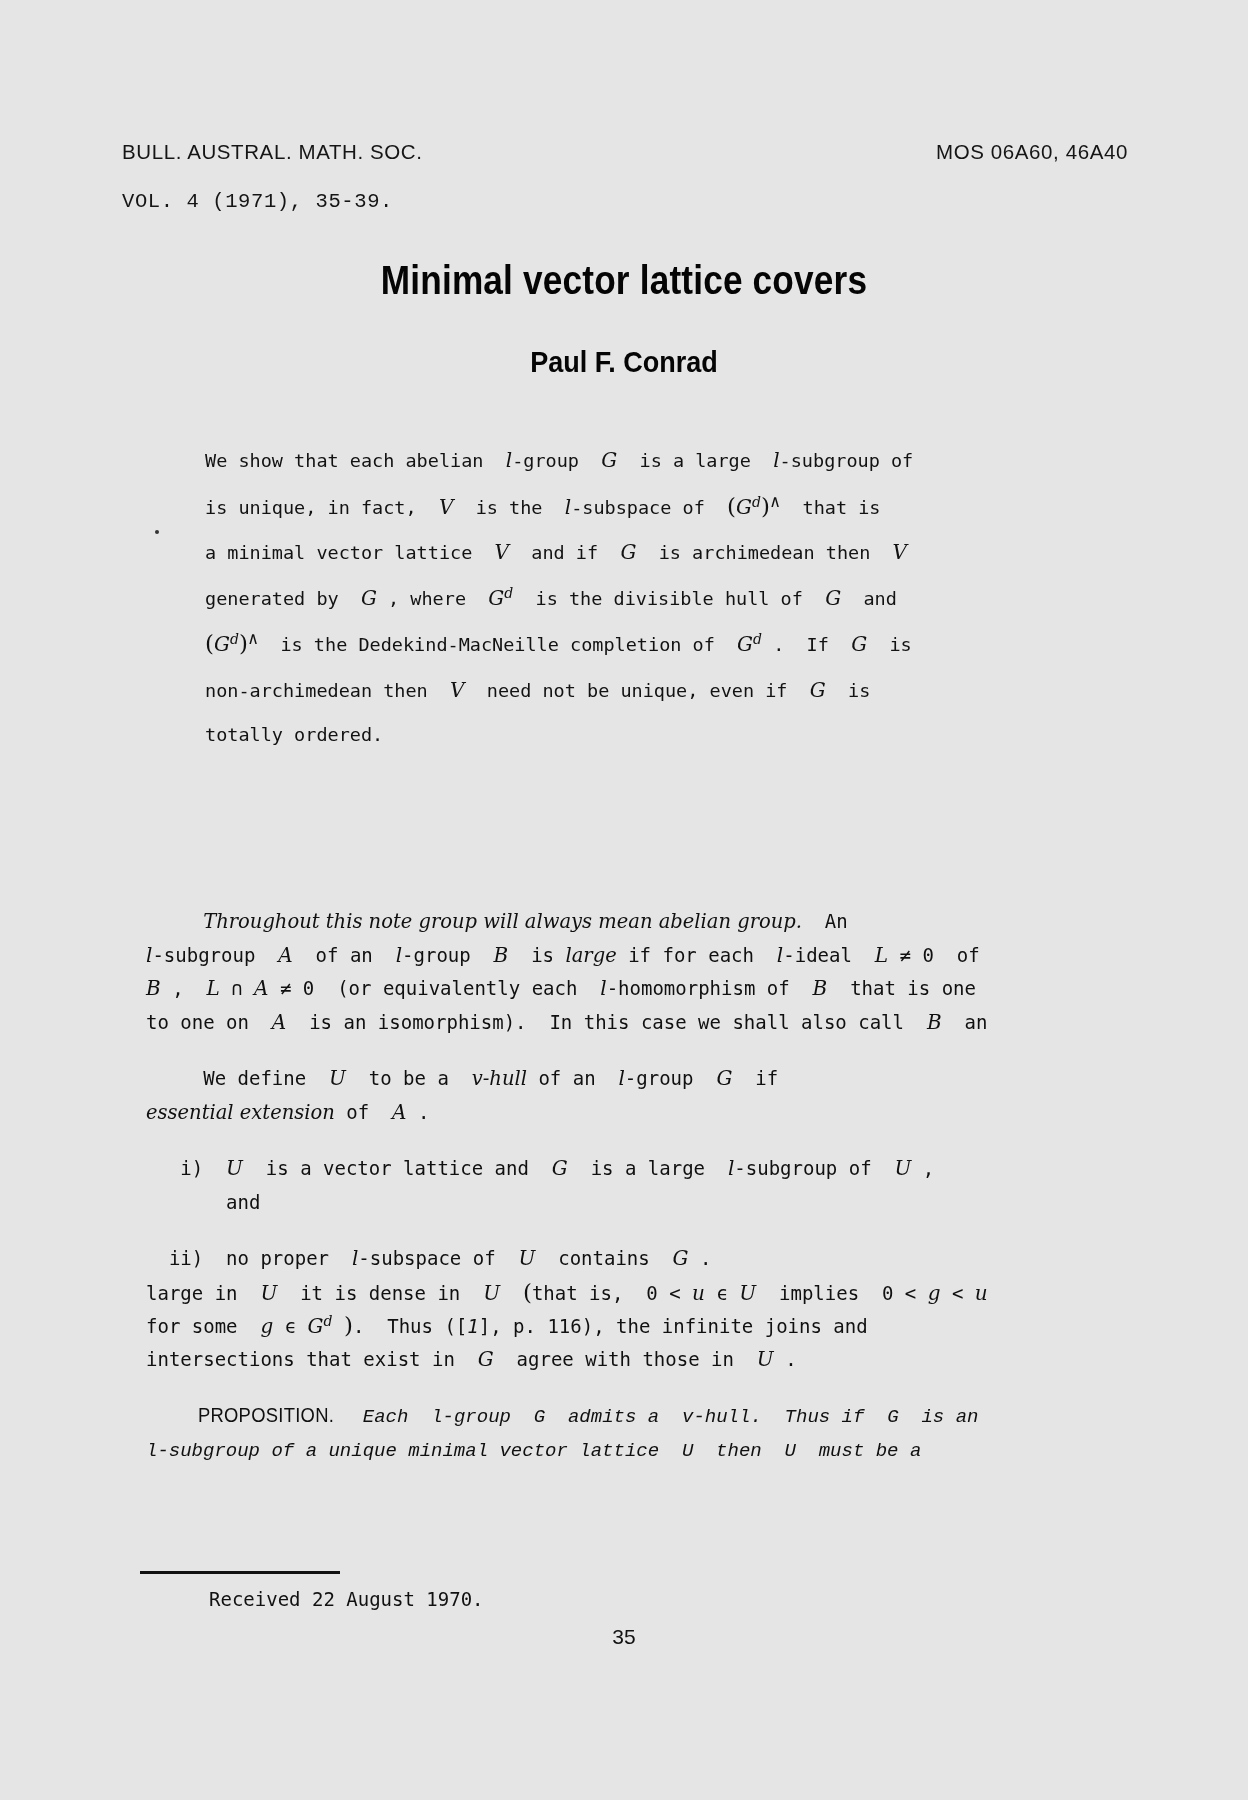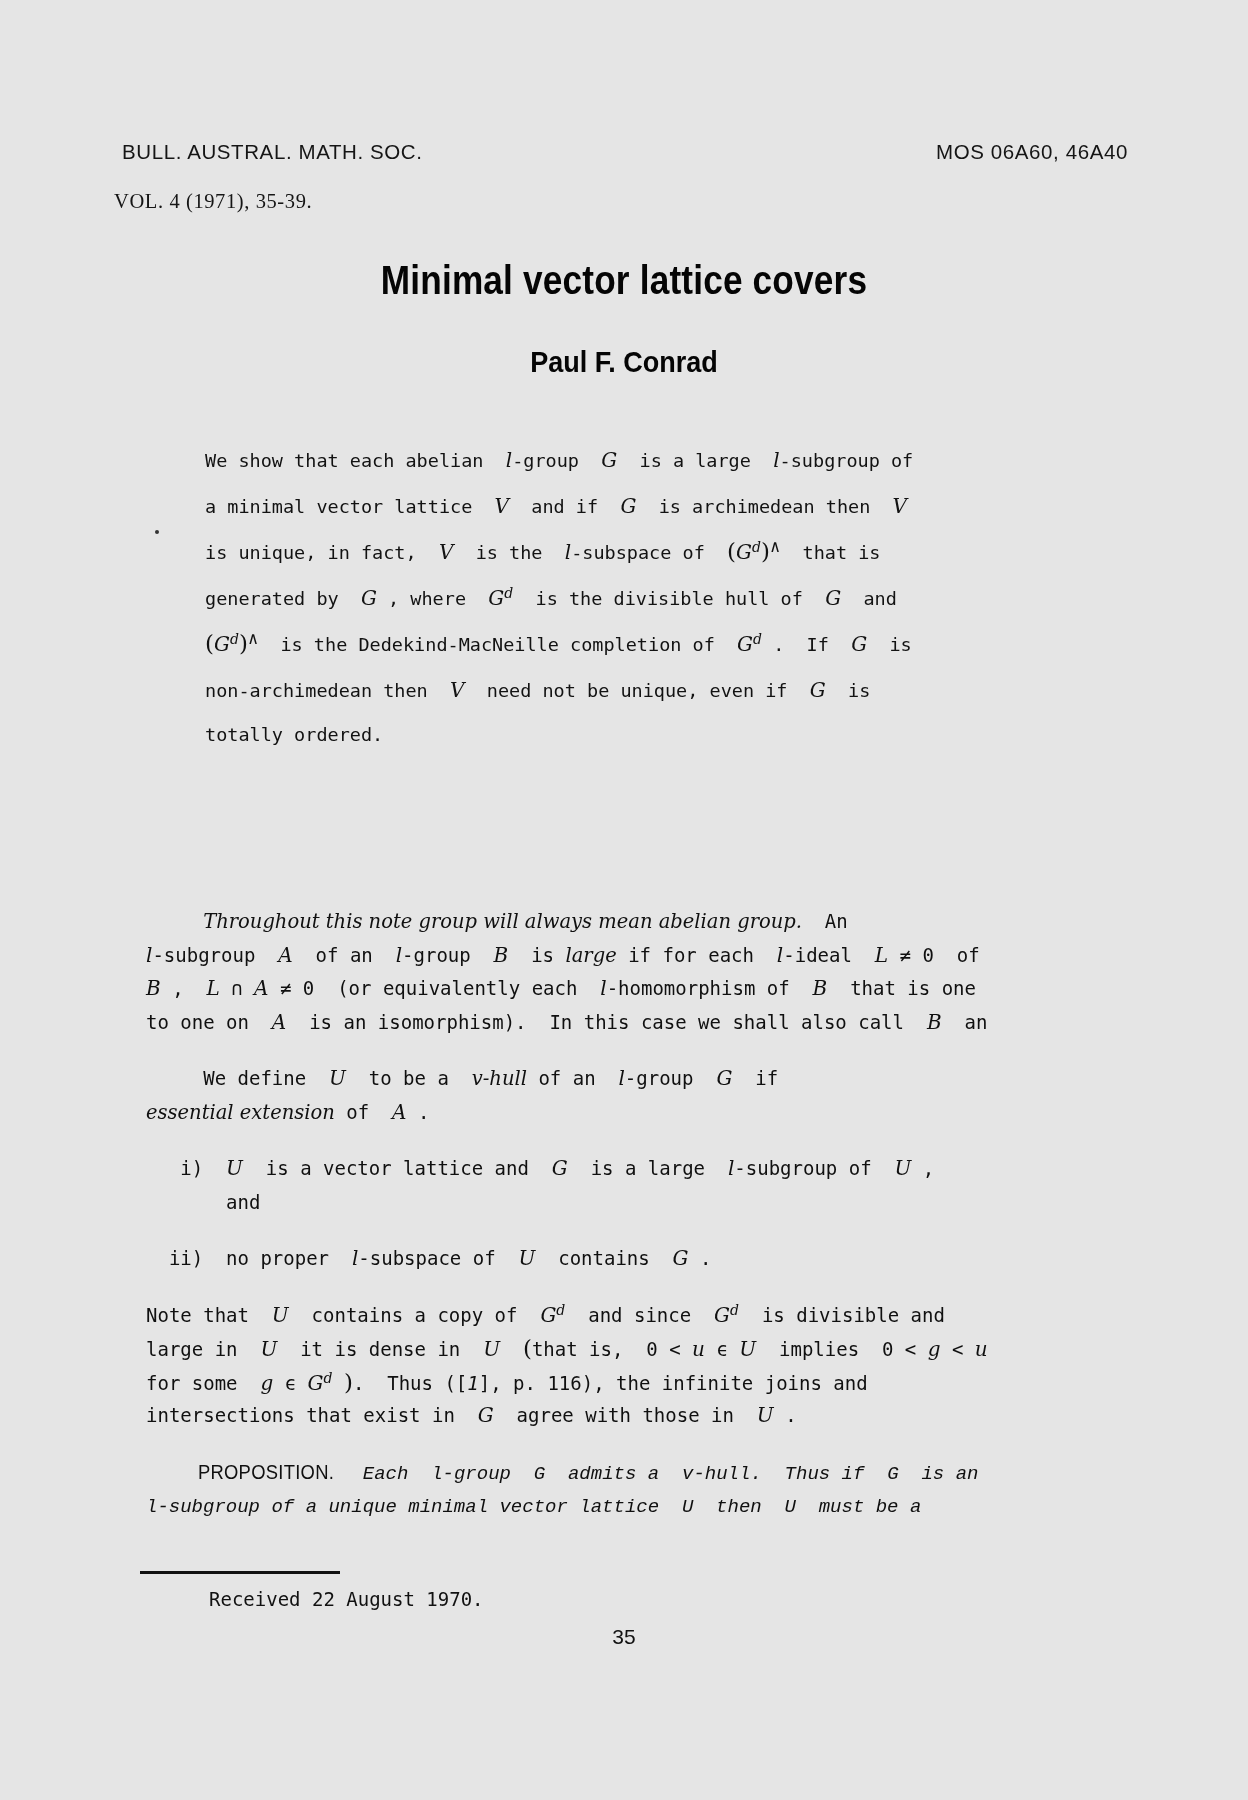--- a/index.html
+++ b/index.html
@@ -36,23 +36,23 @@
     font-family: "Liberation Sans", sans-serif;
     font-size: 20.5px;
     letter-spacing: 0.6px;
     color: #151515;
   }
   .runhead .left { white-space: pre; }
   .runhead .right { white-space: pre; }
 
   .volline {
     position: absolute;
-    left: 114px;
+    left: 122px;
     top: 190px;
-    font-family: Liberation Serif, serif;
+    font-family: Liberation Mono, monospace;
     font-size: 20.5px;
     letter-spacing: 0.6px;
     color: #151515;
     white-space: pre;
   }
 
   
   .title {
     position: absolute;
     left: 0;
@@ -207,22 +207,22 @@
   </div>
   <div class="volline">VOL. 4 (1971), 35-39.</div>
 
   <div class="title">Minimal vector lattice covers</div>
   <div class="author">Paul F. Conrad</div>
 
   <div class="stray-dot"></div>
 
   <div class="abstract">
     <div class="ln">We show that each abelian  <span class="ell">l</span>-group  <span class="mathvar">G</span>  is a large  <span class="ell">l</span>-subgroup of</div>
+    <div class="ln">is unique, in fact,  <span class="mathvar">V</span>  is the  <span class="ell">l</span>-subspace of  <span class="bigparen">(</span><span class="mathvar">G</span><span class="sup">d</span><span class="bigparen">)</span><span class="hat">∧</span>  that is</div>
     <div class="ln">a minimal vector lattice  <span class="mathvar">V</span>  and if  <span class="mathvar">G</span>  is archimedean then  <span class="mathvar">V</span></div>
-    <div class="ln">is unique, in fact,  <span class="mathvar">V</span>  is the  <span class="ell">l</span>-subspace of  <span class="bigparen">(</span><span class="mathvar">G</span><span class="sup">d</span><span class="bigparen">)</span><span class="hat">∧</span>  that is</div>
     <div class="ln">generated by  <span class="mathvar">G</span> , where  <span class="mathvar">G</span><span class="sup">d</span>  is the divisible hull of  <span class="mathvar">G</span>  and</div>
     <div class="ln"><span class="bigparen">(</span><span class="mathvar">G</span><span class="sup">d</span><span class="bigparen">)</span><span class="hat">∧</span>  is the Dedekind-MacNeille completion of  <span class="mathvar">G</span><span class="sup">d</span> .  If  <span class="mathvar">G</span>  is</div>
     <div class="ln">non-archimedean then  <span class="mathvar">V</span>  need not be unique, even if  <span class="mathvar">G</span>  is</div>
     <div class="ln">totally ordered.</div>
   </div>
 
   <div class="body">
 
     <div class="ln">     <span class="bodyitalic">Throughout this note group will always mean abelian group.</span>  An</div>
     <div class="ln"><span class="ell">l</span>-subgroup  <span class="mathvar">A</span>  of an  <span class="ell">l</span>-group  <span class="mathvar">B</span>  is <span class="bodyitalic">large</span> if for each  <span class="ell">l</span>-ideal  <span class="mathvar">L</span> ≠ 0  of</div>
@@ -230,21 +230,20 @@
     <div class="ln">to one on  <span class="mathvar">A</span>  is an isomorphism).  In this case we shall also call  <span class="mathvar">B</span>  an</div>
     <div class="ln gap-para">     We define  <span class="mathvar">U</span>  to be a  <span class="bodyitalic">v-hull</span> of an  <span class="ell">l</span>-group  <span class="mathvar">G</span>  if</div>
 
     <div class="ln"><span class="bodyitalic">essential extension</span> of  <span class="mathvar">A</span> .</div>
 
     <div class="ln gap-para">   i)  <span class="mathvar">U</span>  is a vector lattice and  <span class="mathvar">G</span>  is a large  <span class="ell">l</span>-subgroup of  <span class="mathvar">U</span> ,</div>
     <div class="ln">       and</div>
 
     <div class="ln gap-para">  ii)  no proper  <span class="ell">l</span>-subspace of  <span class="mathvar">U</span>  contains  <span class="mathvar">G</span> .</div>
 
-    <div class="ln gap-para">Note that  <span class="mathvar">U</span>  contains a copy of  <span class="mathvar">G</span><span class="sup">d</span>  and since  <span class="mathvar">G</span><span class="sup">d</span>  is divisible and</div>
     <div class="ln">large in  <span class="mathvar">U</span>  it is dense in  <span class="mathvar">U</span>  <span class="bigparen">(</span>that is,  0 &lt; <span class="mathvar">u</span> ϵ <span class="mathvar">U</span>  implies  0 &lt; <span class="mathvar">g</span> &lt; <span class="mathvar">u</span></div>
     <div class="ln">for some  <span class="mathvar">g</span> ϵ <span class="mathvar">G</span><span class="sup">d</span> <span class="bigparen">)</span>.  Thus ([<span class="it">1</span>], p. 116), the infinite joins and</div>
     <div class="ln">intersections that exist in  <span class="mathvar">G</span>  agree with those in  <span class="mathvar">U</span> .</div>
 
     <div class="ln gap-para">    <span class="propword">PROPOSITION.</span>  <span class="propitalic">Each  l-group  G  admits a  v-hull.  Thus if  G  is an</span></div>
     <div class="ln"><span class="propitalic">l-subgroup of a unique minimal vector lattice  U  then  U  must be a</span></div>
 
   </div>
 
   <div class="fnrule"></div>

